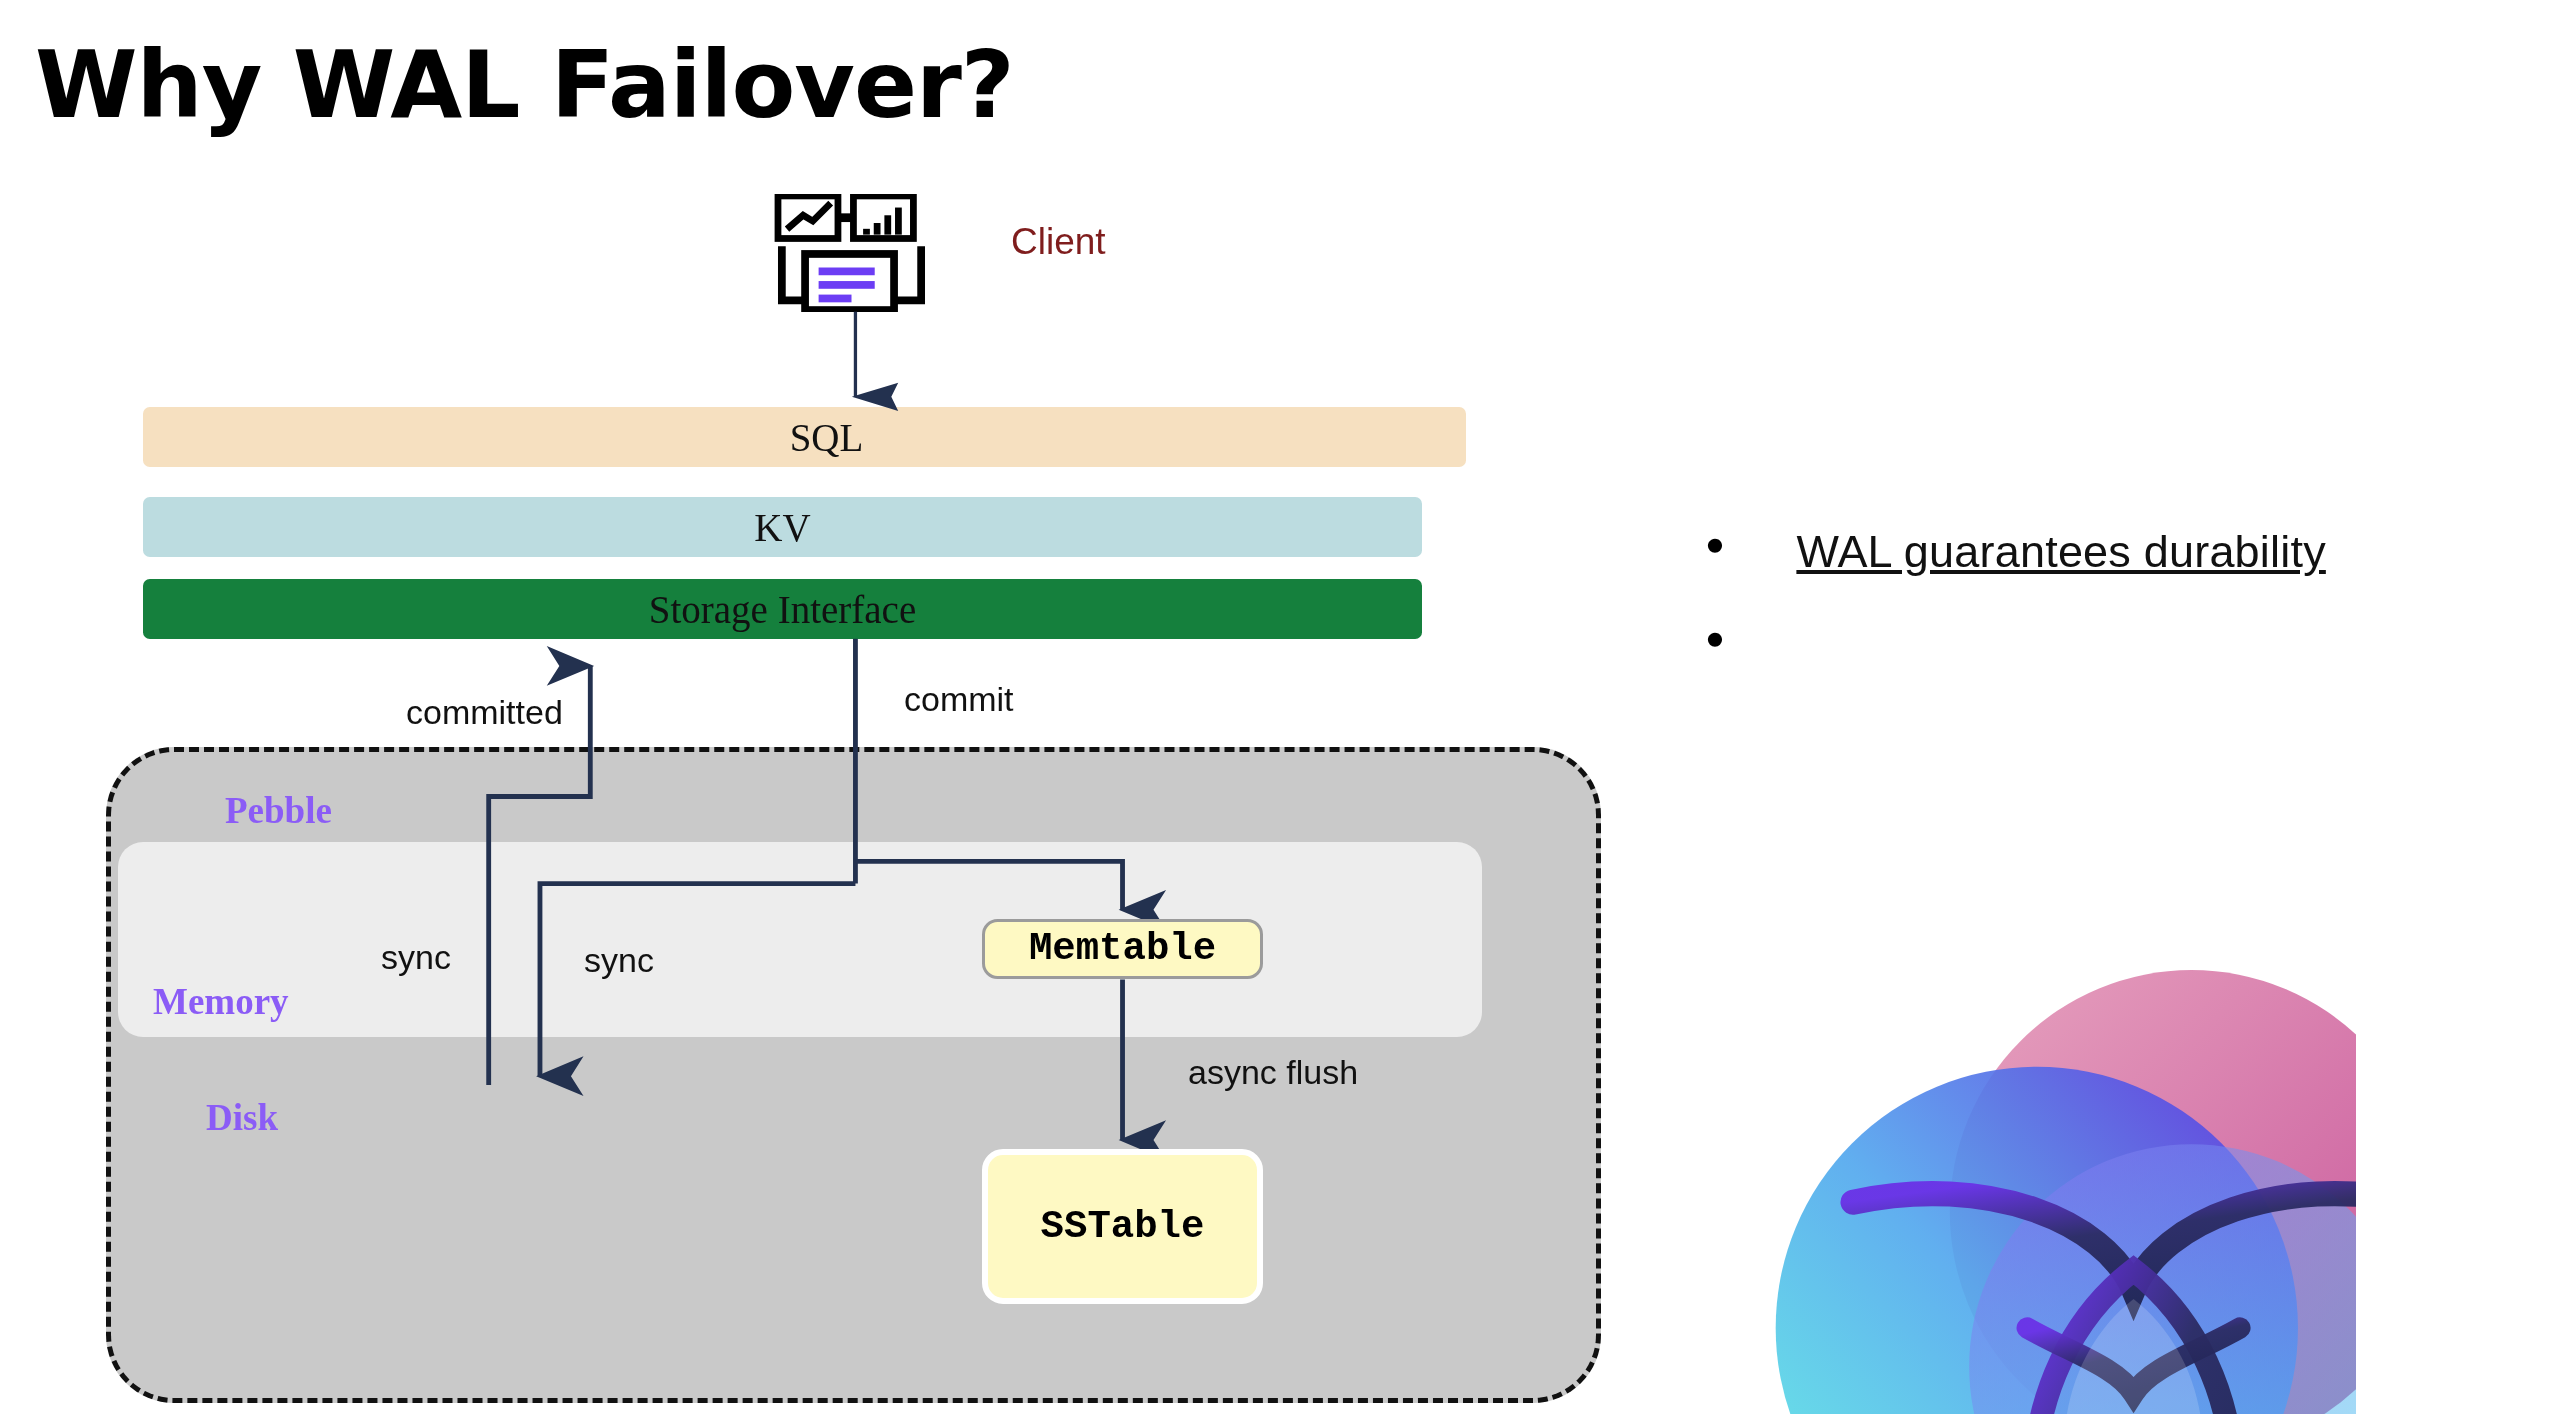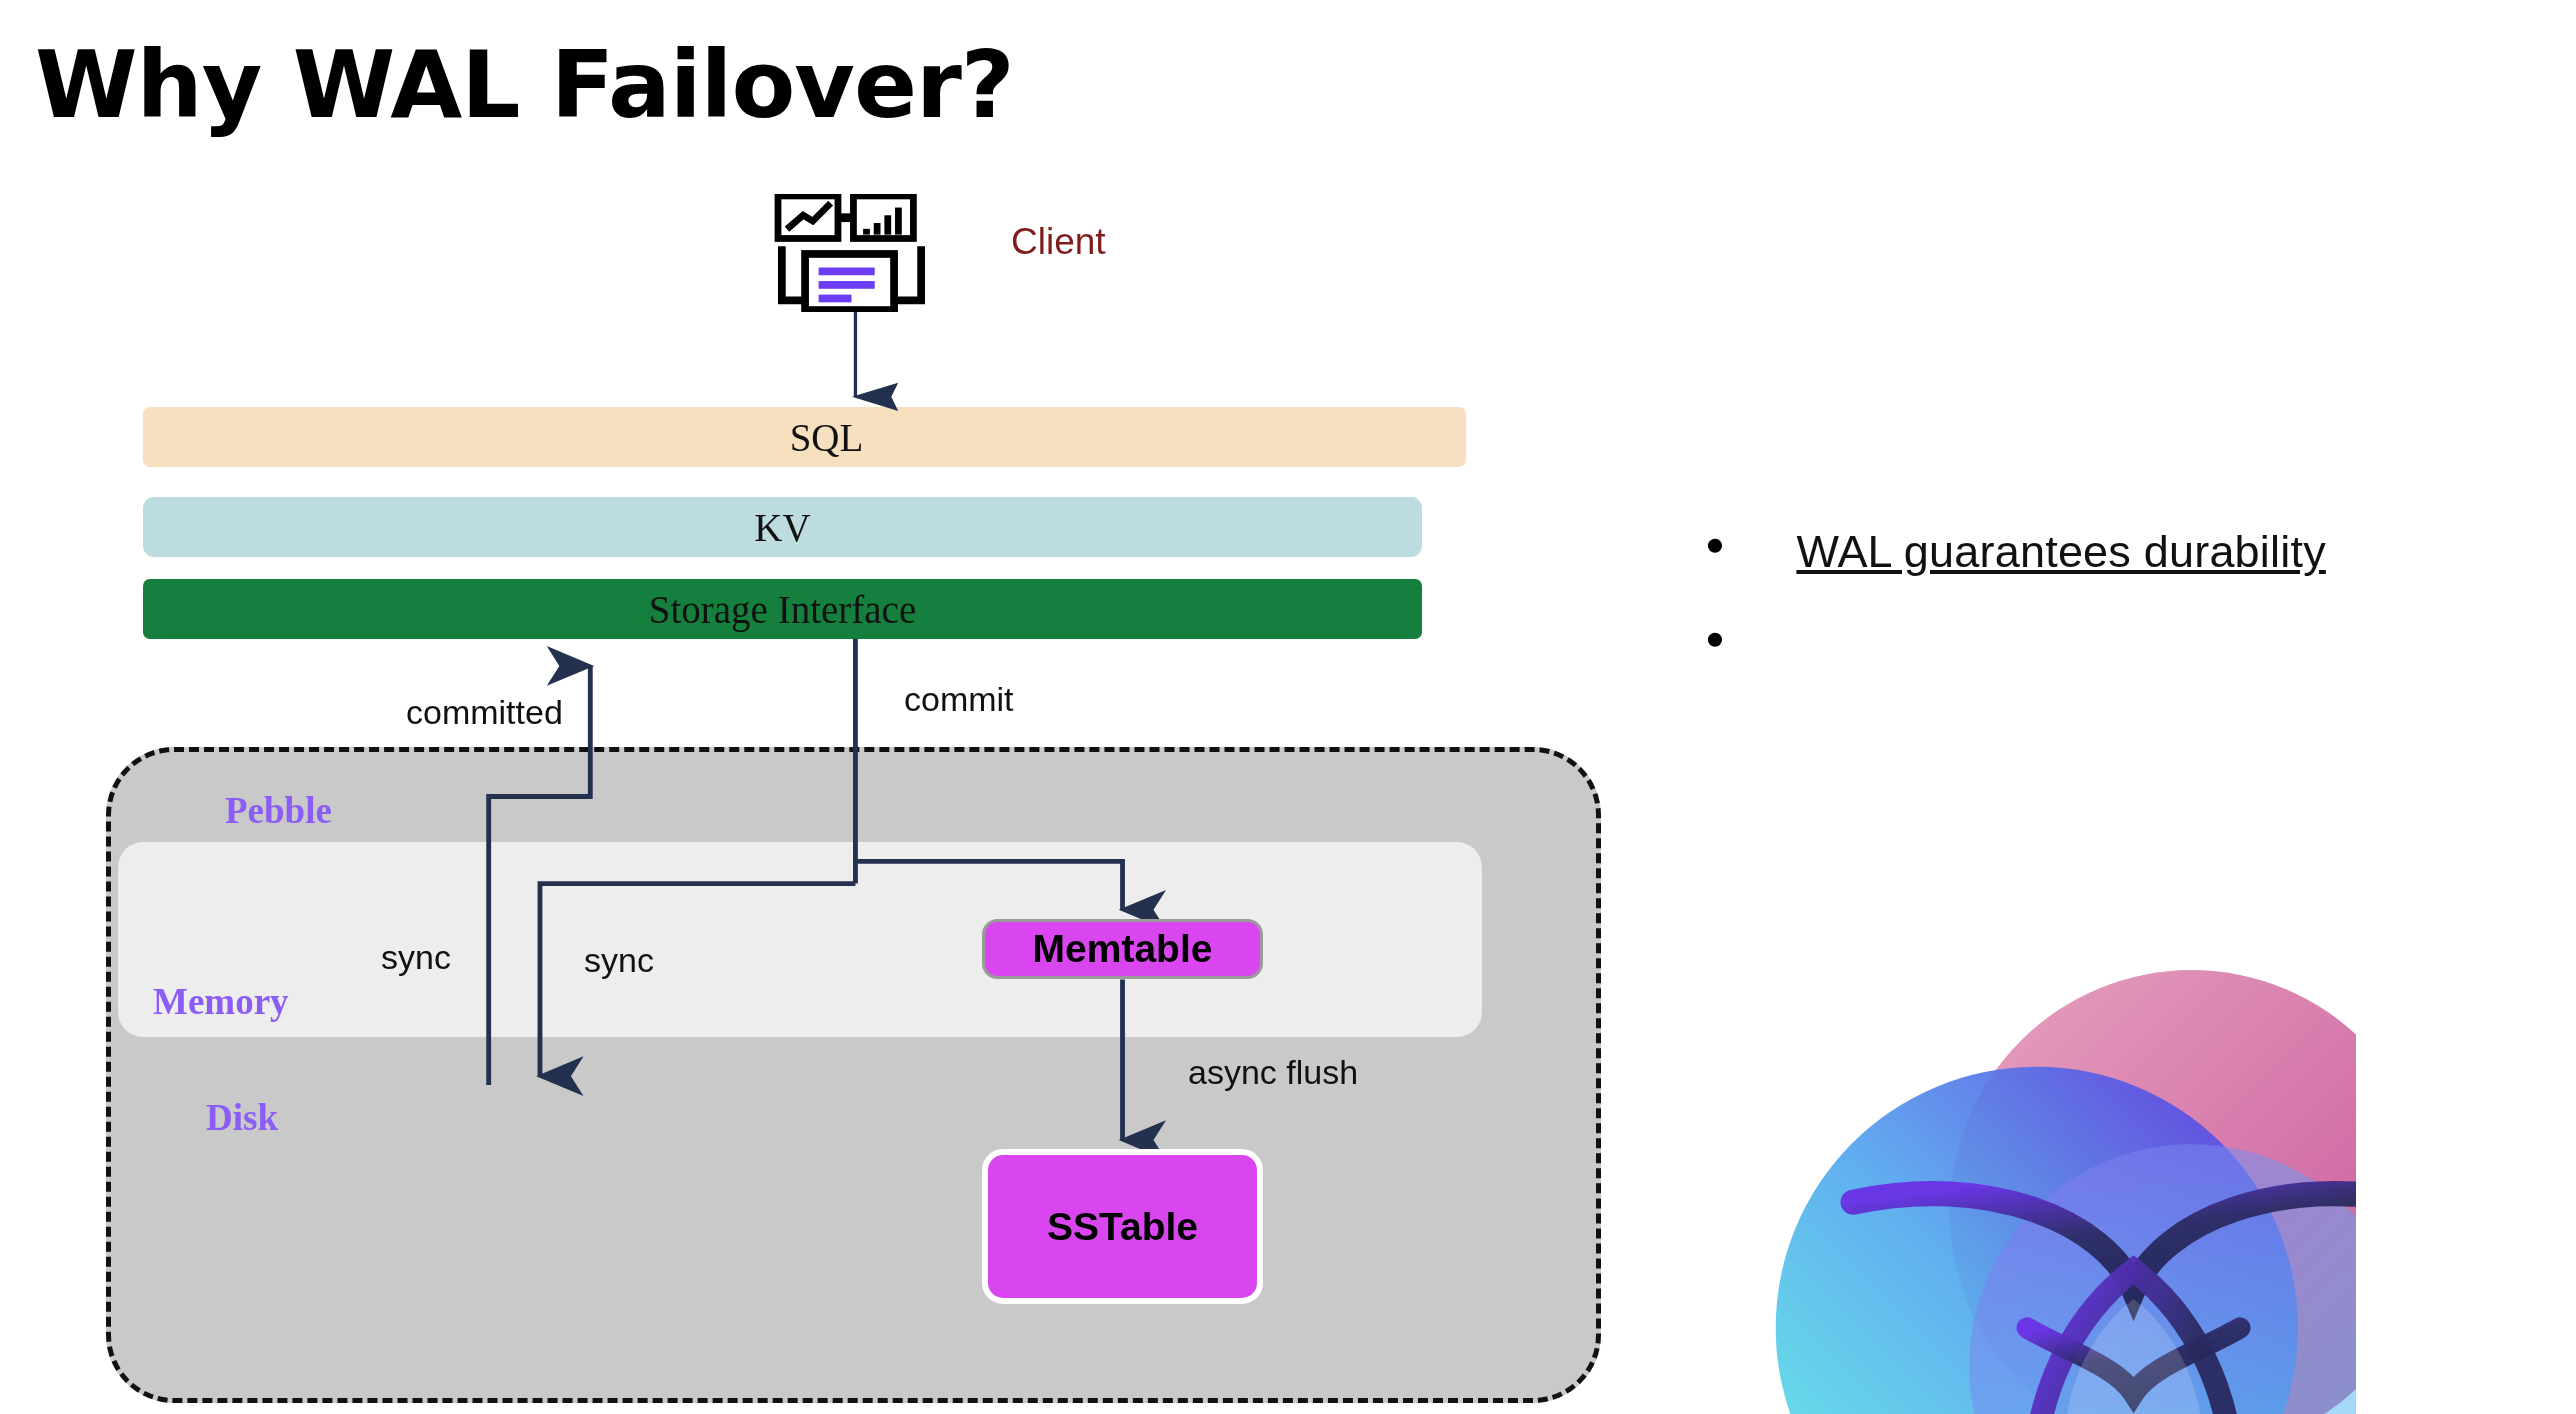--- a/index.html
+++ b/index.html
@@ -76,21 +76,21 @@
     height: 60px;
     border-radius: 6.8px;
     display: flex;
     align-items: center;
     justify-content: center;
     font-family: "Liberation Serif", serif;
     font-size: 39px;
     color: #111111;
   }
   #bar-sql { top: 407px; background: #F6E0C0; padding-left: 44px; }
-  #bar-kv  { top: 497px; background: #BCDCE0; border-radius: 11px; }
+  #bar-kv  { top: 497px; background: #BCDCE0; }
   #bar-si  { top: 579px; background: #15803d; }
 
   
   #pebble-box {
     position: absolute;
     left: 106px;
     top: 747px;
     width: 1495px;
     height: 656px;
     background: #C9C9C9;
@@ -119,25 +119,25 @@
   #label-memory { left: 153px; top: 980px; }
   #label-disk   { left: 206px; top: 1096px; }
 
   
   .node-box {
     position: absolute;
     border-radius: 21px;
     display: flex;
     align-items: center;
     justify-content: center;
-    font-family: Liberation Sans, sans-serif;
+    font-family: Liberation Mono, monospace;
     font-weight: bold;
     font-size: 39px;
     color: #000000;
-    background: #d946ef;
+    background: #fef9c3;
     box-sizing: border-box;
   }
   #node-memtable {
     left: 982px; top: 919px;
     width: 281px; height: 60px;
     border: 3.9px solid #9b9b9b;
     border-radius: 15.5px;
   }
   #node-wal {
     left: 446px; top: 1085px;

